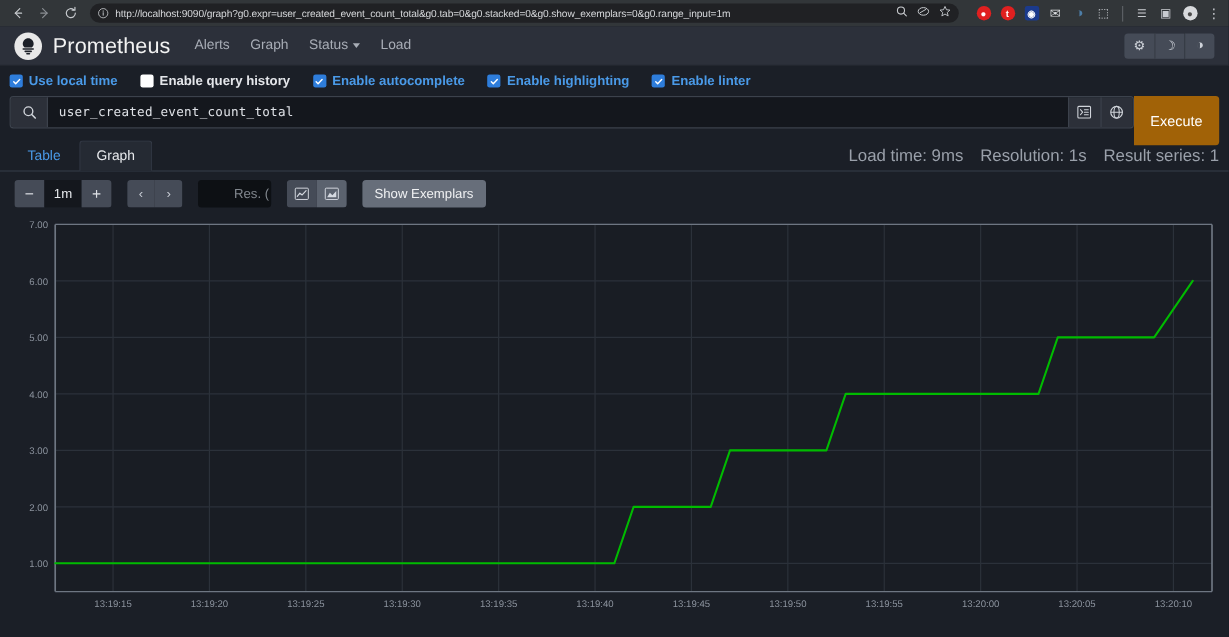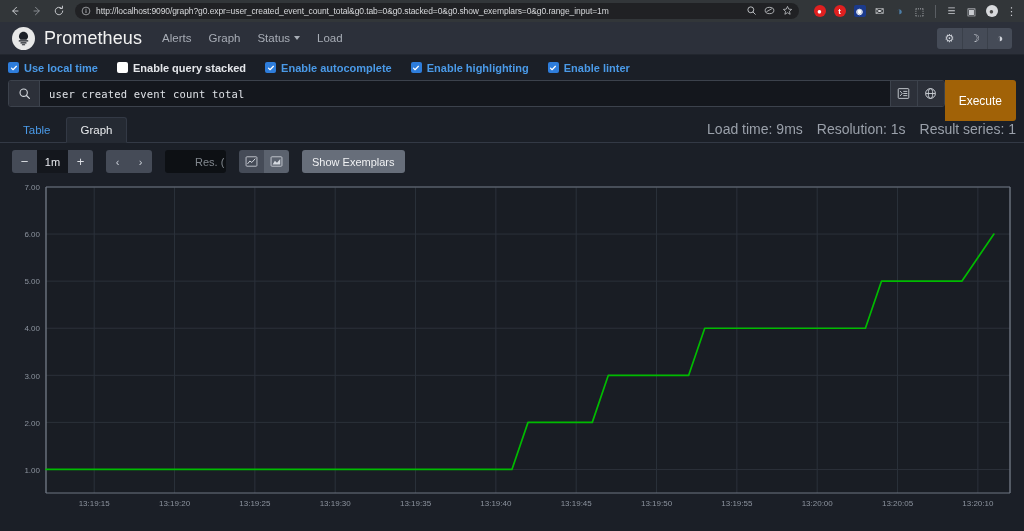--- a/index.html
+++ b/index.html
@@ -423,21 +423,21 @@
   <label class="opt">
     <span class="cb">
         <svg width="8" height="8" viewBox="0 0 12 12">
           <path d="M2.2 6.2 L4.6 8.6 L9.6 3.4" stroke="#fff" stroke-width="1.8" fill="none" stroke-linecap="round" stroke-linejoin="round"></path>
         </svg>
       </span>
     <span class="opt-label">Use local time</span>
   </label>
   <label class="opt">
     <span class="cb off"></span>
-    <span class="opt-label plain">Enable query stacked</span>
+    <span class="opt-label plain">Enable query history</span>
   </label>
   <label class="opt">
     <span class="cb">
         <svg width="8" height="8" viewBox="0 0 12 12">
           <path d="M2.2 6.2 L4.6 8.6 L9.6 3.4" stroke="#fff" stroke-width="1.8" fill="none" stroke-linecap="round" stroke-linejoin="round"></path>
         </svg>
       </span>
     <span class="opt-label">Enable autocomplete</span>
   </label>
   <label class="opt">

